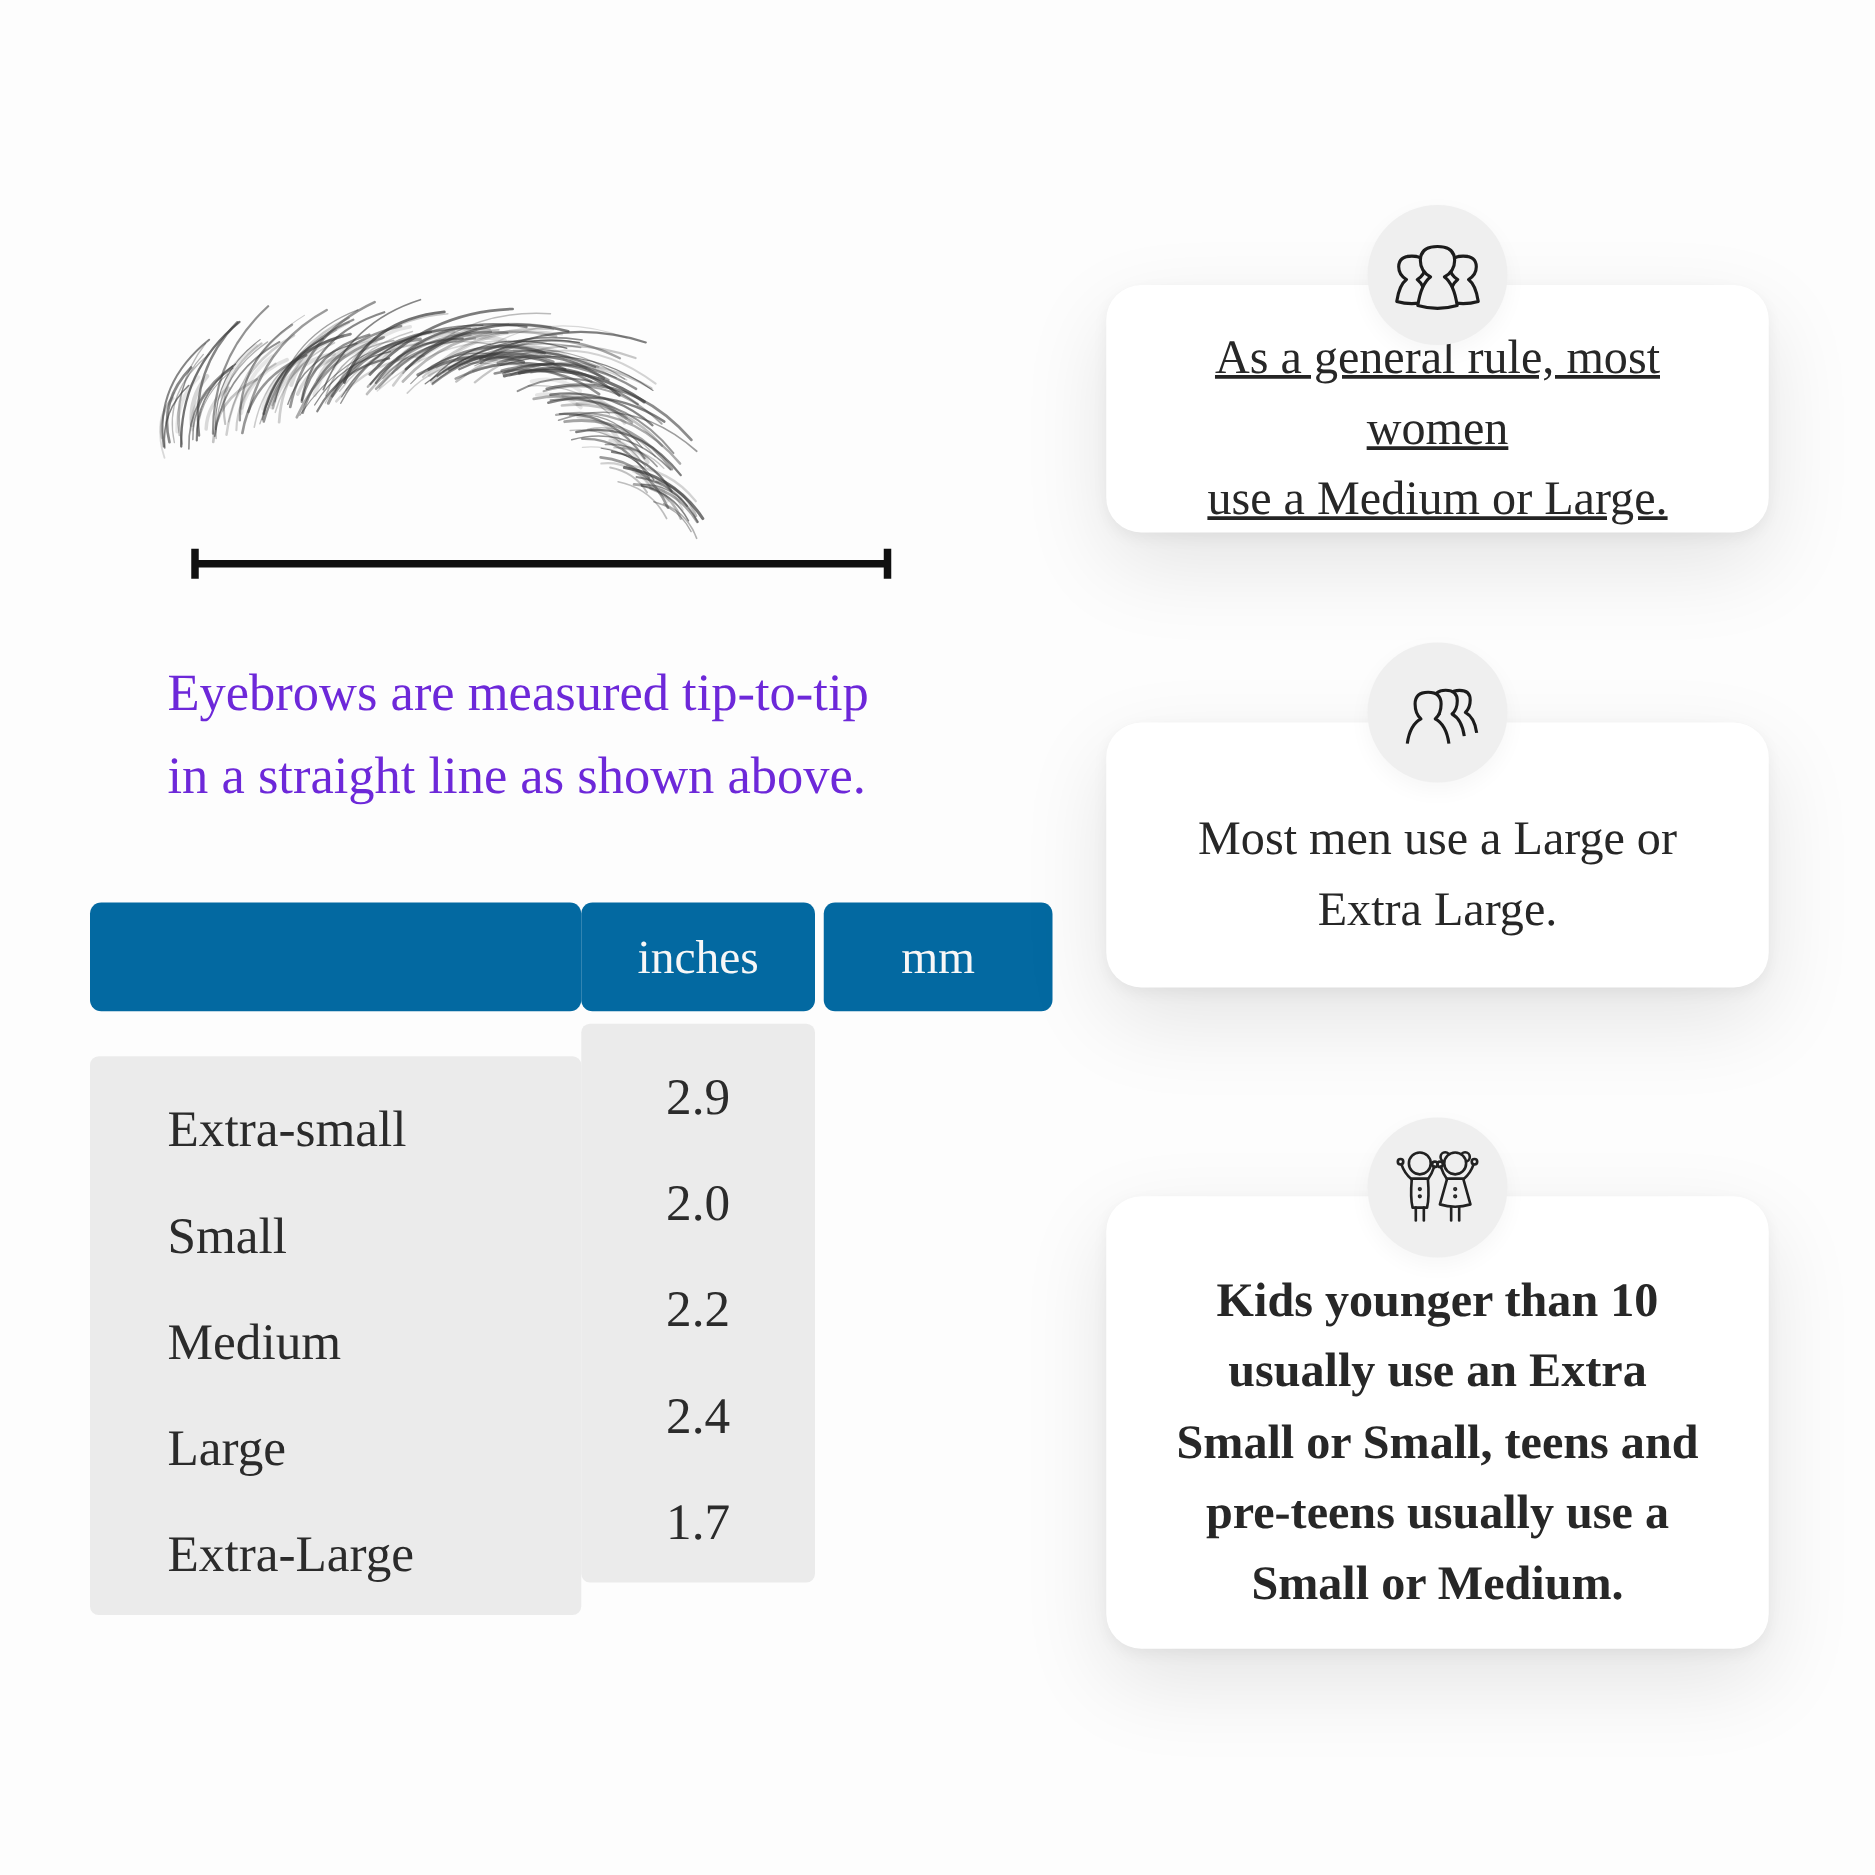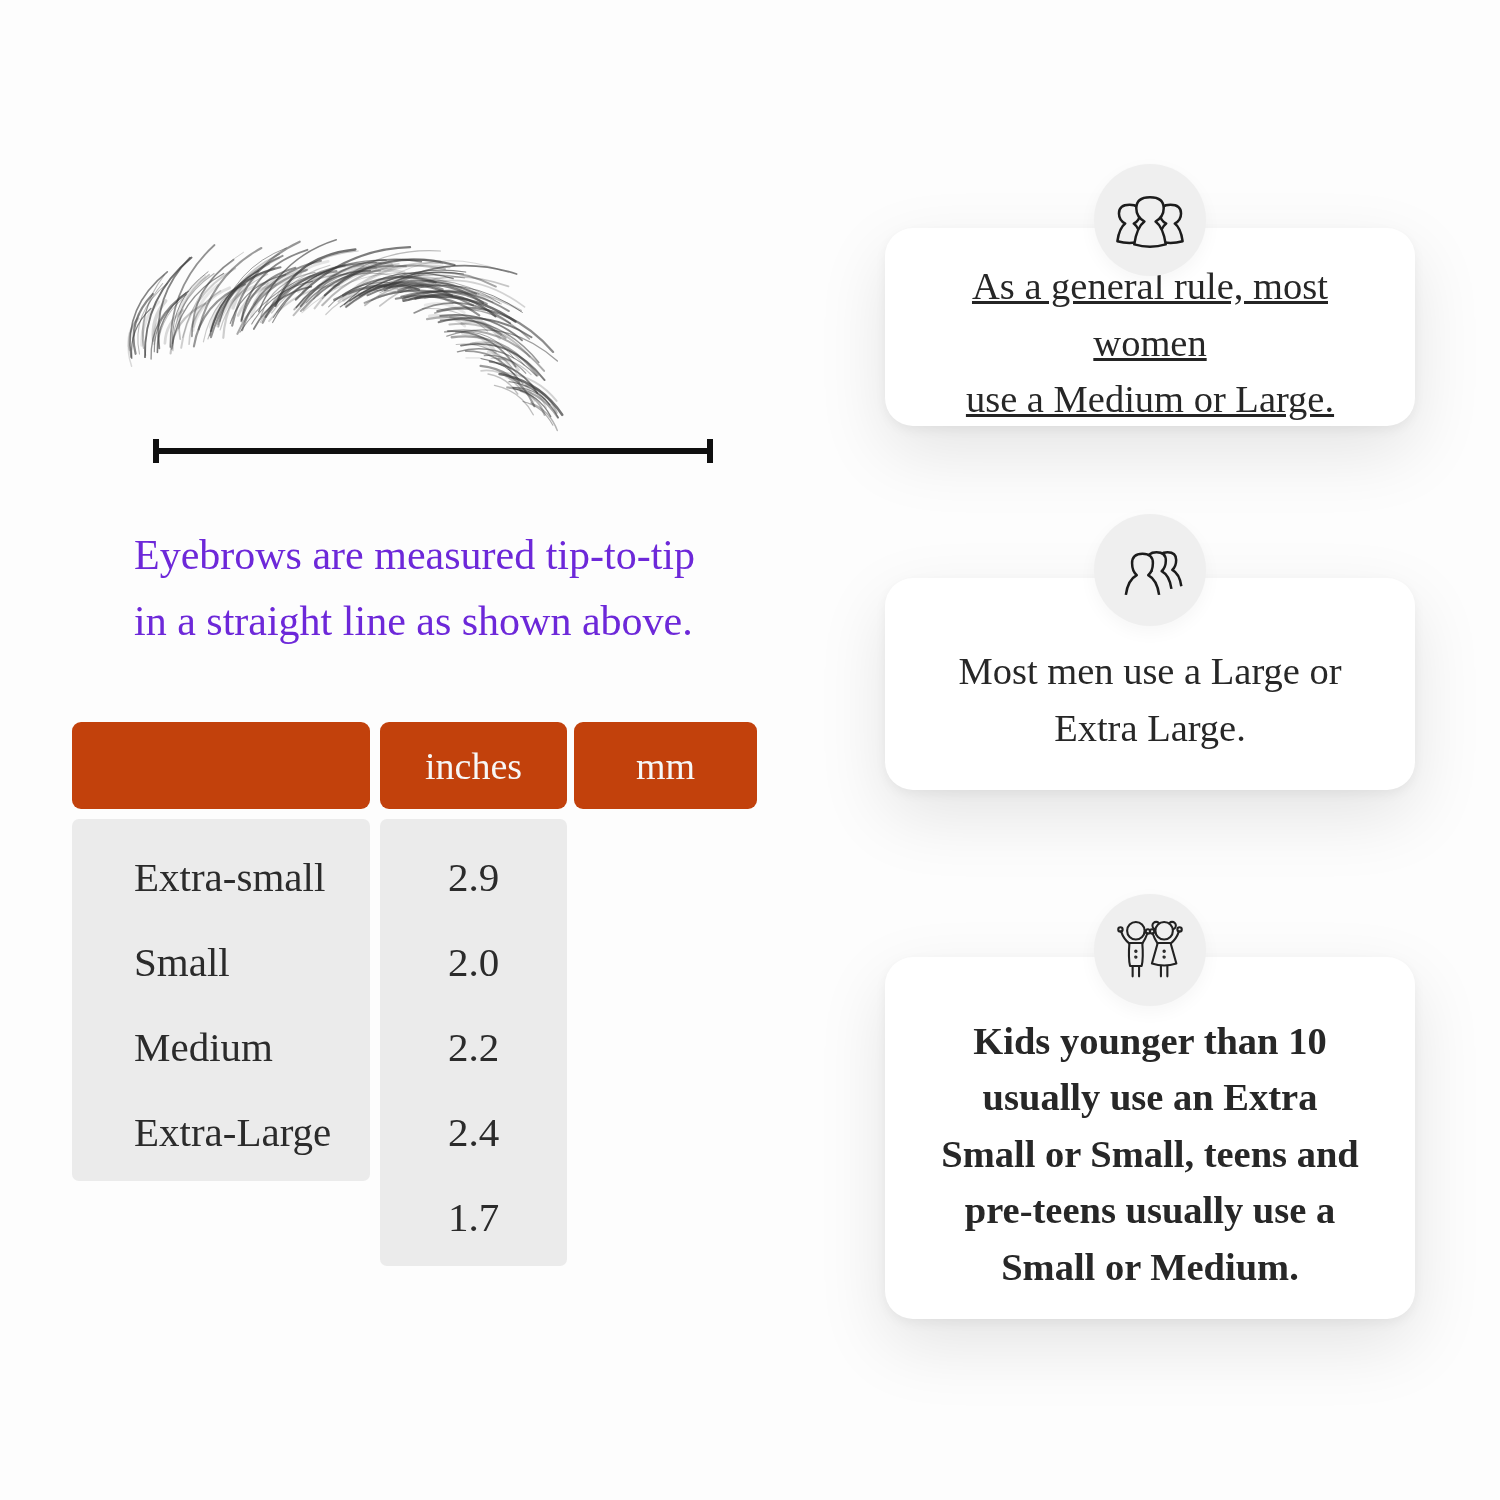--- a/index.html
+++ b/index.html
@@ -12,25 +12,25 @@
   
   .brow-wrap{position:absolute;left:112px;top:228px;width:472px;height:208px;}
   .measure-line{position:absolute;left:149px;top:436px;width:568px;height:30px;}
   .caption{
     position:absolute;left:134px;top:522px;width:650px;
     font-size:42px;line-height:1.58;white-space:pre-line;color:#6d28d9;
   }
   
   .size-table{position:absolute;left:72px;top:722px;display:flex;}
   .tcol{display:flex;flex-direction:column;}
-  .tcol.c1{width:298px;margin-right:10px;}
+  .tcol.c1{width:393px;margin-right:0;gap:26px;}
   .tcol.c2{width:187px;margin-right:7px;}
   .tcol.c3{width:183px;}
   .thead{
-    height:87px;background:#c2410c;border-radius:9px;
+    height:87px;background:#0369a1;border-radius:9px;
     display:flex;align-items:center;justify-content:center;
     color:#f7f7f7;font-size:38px;
   }
   .tbody{
     margin-top:10px;background:#ebebeb;border-radius:7px;
     padding:15px 0 7px 0;
   }
   .tcell{
     height:85px;display:flex;align-items:center;justify-content:center;
     font-size:41px;color:#2b2b2b;
@@ -264,20 +264,21 @@
   <div class="caption">Eyebrows are measured tip-to-tip
 in a straight line as shown above.</div>
 
   <div class="size-table">
     <div class="tcol c1">
       <div class="thead"></div>
       <div class="tbody">
         <div class="tcell">Extra-small</div>
         <div class="tcell">Small</div>
         <div class="tcell">Medium</div>
+        <div class="tcell">Large</div>
         <div class="tcell">Extra-Large</div>
       </div>
     </div>
     <div class="tcol c2">
       <div class="thead">inches</div>
       <div class="tbody">
         <div class="tcell">2.9</div>
         <div class="tcell">2.0</div>
         <div class="tcell">2.2</div>
         <div class="tcell">2.4</div>

